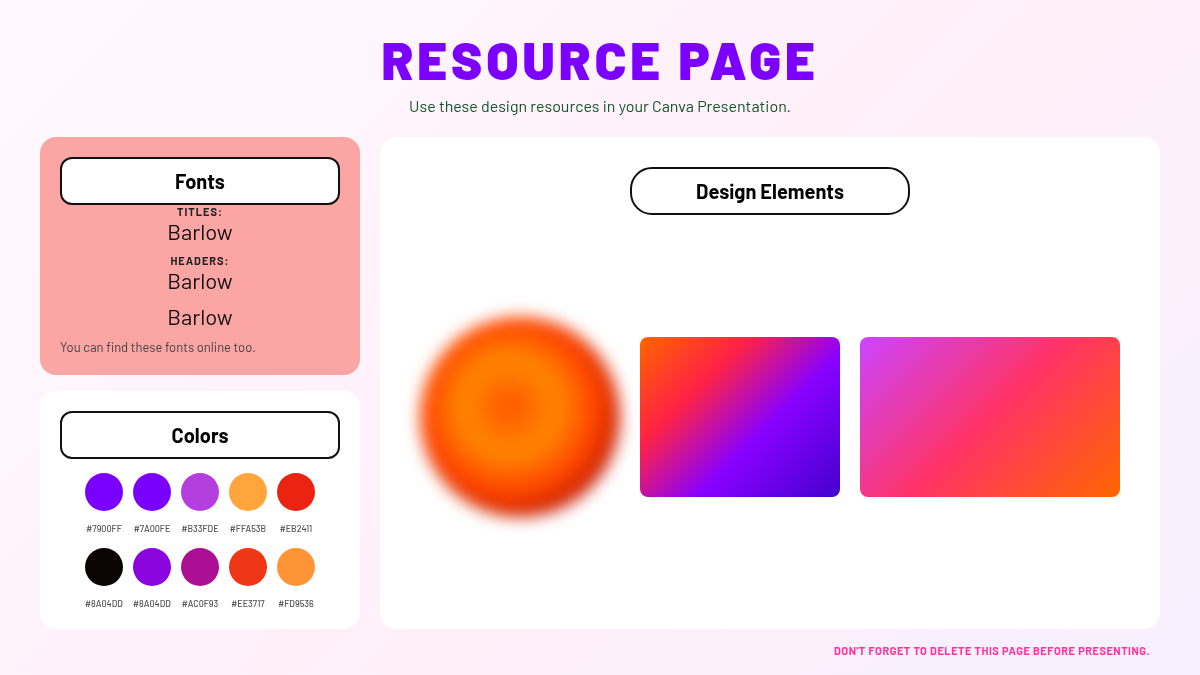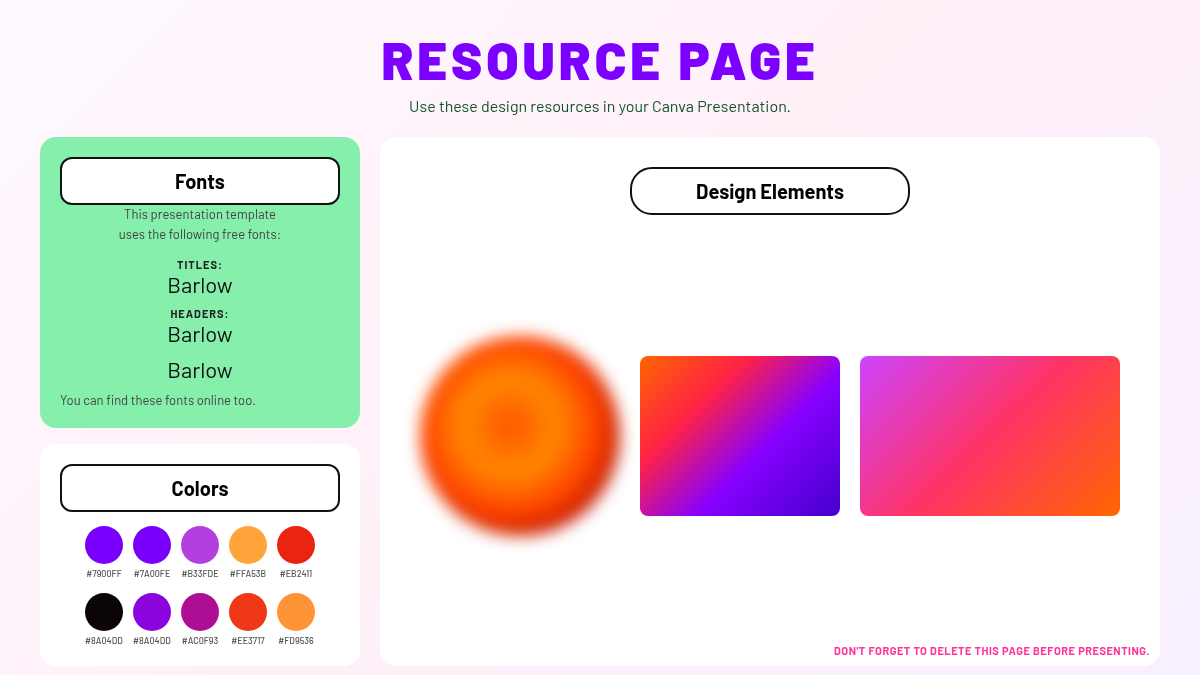--- a/index.html
+++ b/index.html
@@ -63,21 +63,21 @@
       border: 2px solid #111;
       border-radius: 12px;
       padding: 10px 20px;
       text-align: center;
       font-size: 20px;
       font-weight: 700;
       background: white;
     }
 
     .fonts-section {
-      background: #86efac;
+      background: #fca5a5;
       border-radius: 16px;
       padding: 20px;
     }
 
     .fonts-description {
       text-align: center;
       font-size: 13px;
       color: #444;
       line-height: 1.5;
       margin-bottom: 14px;
@@ -118,21 +118,21 @@
       display: flex;
       justify-content: center;
       gap: 10px;
       margin-top: 14px;
     }
 
     .color-item {
       display: flex;
       flex-direction: column;
       align-items: center;
-      gap: 4px;
+      gap: 12px;
     }
 
     .color-circle {
       width: 38px;
       height: 38px;
       border-radius: 50%;
     }
 
     .color-label {
       font-size: 9px;
@@ -198,21 +198,20 @@
   <h1 class="page-title">RESOURCE PAGE</h1>
   <p class="page-subtitle">Use these design resources in your Canva Presentation.</p>
 </div>
 
 <div class="main-content">
 
   <div class="left-panel">
 
     <div class="fonts-section">
       <div class="section-header">Fonts</div>
-      <p class="fonts-description">This presentation template<br>uses the following free fonts:</p>
 
       <div class="font-entry">
         <div class="font-label">TITLES:</div>
         <div class="font-name">Barlow</div>
       </div>
 
       <div class="font-entry">
         <div class="font-label">HEADERS:</div>
         <div class="font-name">Barlow</div>
       </div>

